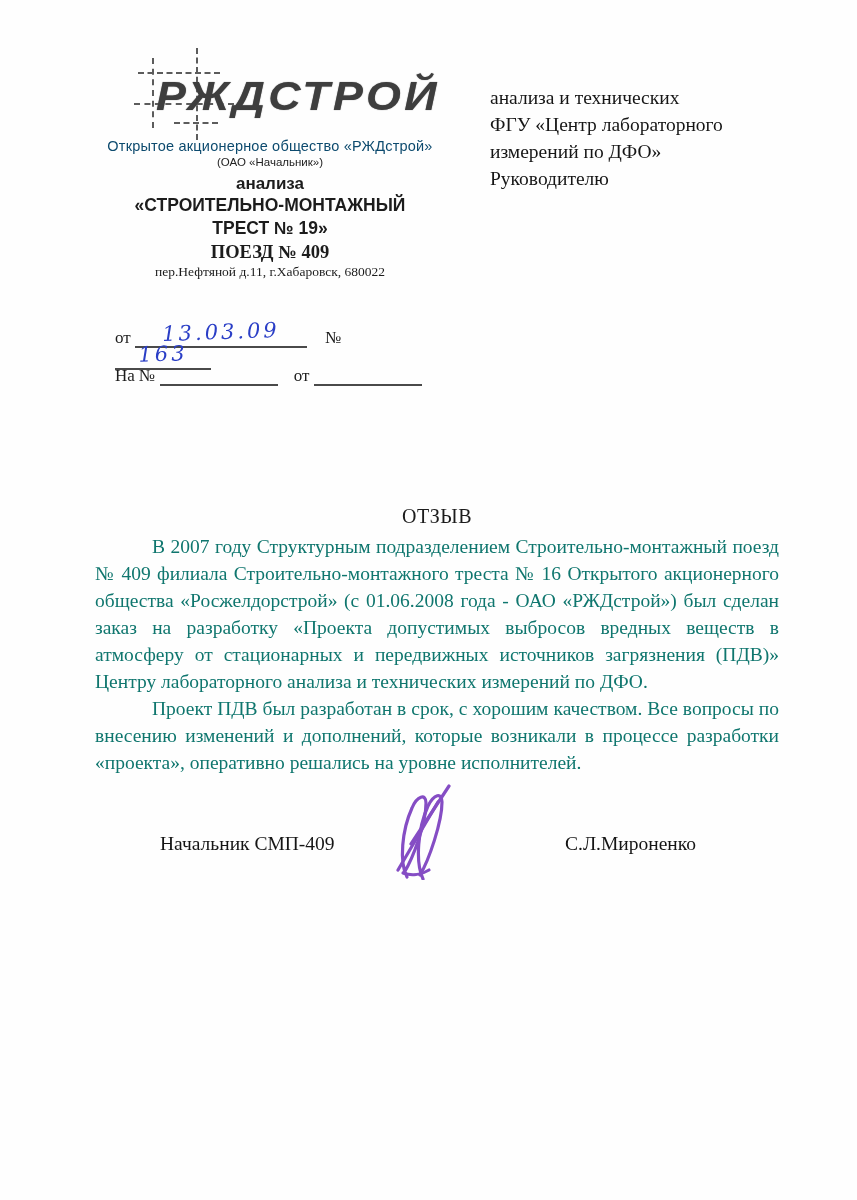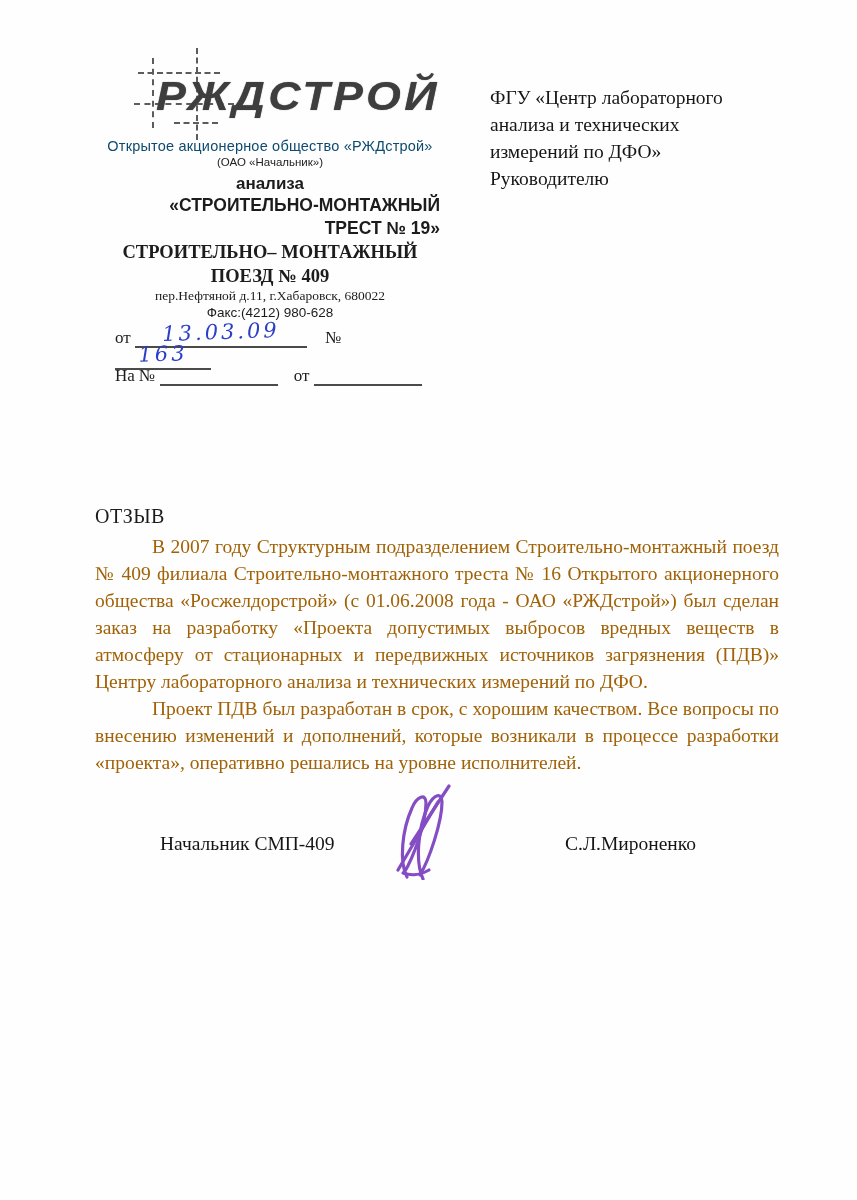--- a/index.html
+++ b/index.html
@@ -60,21 +60,20 @@
     font-family: "Liberation Sans", sans-serif;
     font-weight: bold;
     font-size: 17px;
     margin-top: 6px;
   }
   .lh-branch {
     font-family: "Liberation Sans", sans-serif;
     font-weight: bold;
     font-size: 17.5px;
     line-height: 23px;
-    text-align: right;
   }
   .lh-unit {
     font-family: "Liberation Serif", serif;
     font-weight: bold;
     font-size: 18.5px;
     line-height: 24px;
   }
   .lh-address {
     font-family: "Liberation Serif", serif;
     font-size: 13.5px;
@@ -127,31 +126,31 @@
     color: #161616;
   }
 
   
   .body-block {
     position: absolute;
     left: 95px; top: 505px;
     width: 684px;
   }
   .body-title {
-    text-align: left;
+    text-align: center;
     font-size: 20px;
     letter-spacing: 0.5px;
     margin-bottom: 5px;
   }
   .body-block p {
     font-size: 19.5px;
     line-height: 27px;
     text-align: justify;
     text-indent: 57px;
-    color: #a16207;
+    color: #0f766e;
   }
 
   
   .sig-row {
     position: absolute;
     left: 0; top: 833px;
     width: 857px;
     font-size: 19.5px;
     color: #151515;
   }
@@ -176,24 +175,22 @@
     <div class="dash h" style="left:36px; top:74px; width:44px;"></div>
     <div class="logo-text">РЖДСТРОЙ</div>
   </div>
 
   <div class="letterhead">
     <div class="lh-company">Открытое акционерное общество «РЖДстрой»</div>
     <div class="lh-company-short">(ОАО «Начальник»)</div>
     <div class="lh-branch-label">анализа</div>
     <div class="lh-branch">«СТРОИТЕЛЬНО-МОНТАЖНЫЙ</div>
     <div class="lh-branch">ТРЕСТ  № 19»</div>
-    <div class="lh-unit">СТРОИТЕЛЬНО– МОНТАЖНЫЙ</div>
     <div class="lh-unit">ПОЕЗД № 409</div>
     <div class="lh-address">пер.Нефтяной  д.11,  г.Хабаровск, 680022</div>
-    <div class="lh-fax">Факс:(4212) 980-628</div>
   </div>
 
   <div class="ref">
     <div class="ref-row">
       <span class="ref-label">от</span>
       <span class="blank" style="width:172px;">
         <span class="hand">13.03.09</span>
       </span>
       <span class="ref-label" style="margin-left:14px;">№</span>
       <span class="blank" style="width:96px;">
@@ -202,22 +199,22 @@
     </div>
     <div class="ref-row">
       <span class="ref-label">На №</span>
       <span class="blank" style="width:118px;"></span>
       <span class="ref-label" style="margin-left:12px;">от</span>
       <span class="blank" style="width:108px;"></span>
     </div>
   </div>
 
   <div class="recipient">
+    <div>анализа и технических</div>
     <div>ФГУ «Центр лабораторного</div>
-    <div>анализа и технических</div>
     <div>измерений по ДФО»</div>
     <div>Руководителю</div>
   </div>
 
   <div class="body-block">
     <div class="body-title">ОТЗЫВ</div>
     <p>В 2007 году Структурным подразделением Строительно-монтажный поезд № 409 филиала Строительно-монтажного треста № 16 Открытого акционерного общества «Росжелдорстрой» (с 01.06.2008 года -  ОАО «РЖДстрой») был сделан заказ на  разработку «Проекта допустимых выбросов вредных веществ в атмосферу от стационарных и передвижных источников загрязнения (ПДВ)» Центру лабораторного анализа и технических измерений по ДФО.</p>
     <p>Проект ПДВ был разработан в срок, с хорошим качеством. Все вопросы по внесению изменений и дополнений, которые возникали в процессе разработки «проекта», оперативно решались на уровне исполнителей.</p>
   </div>
 

